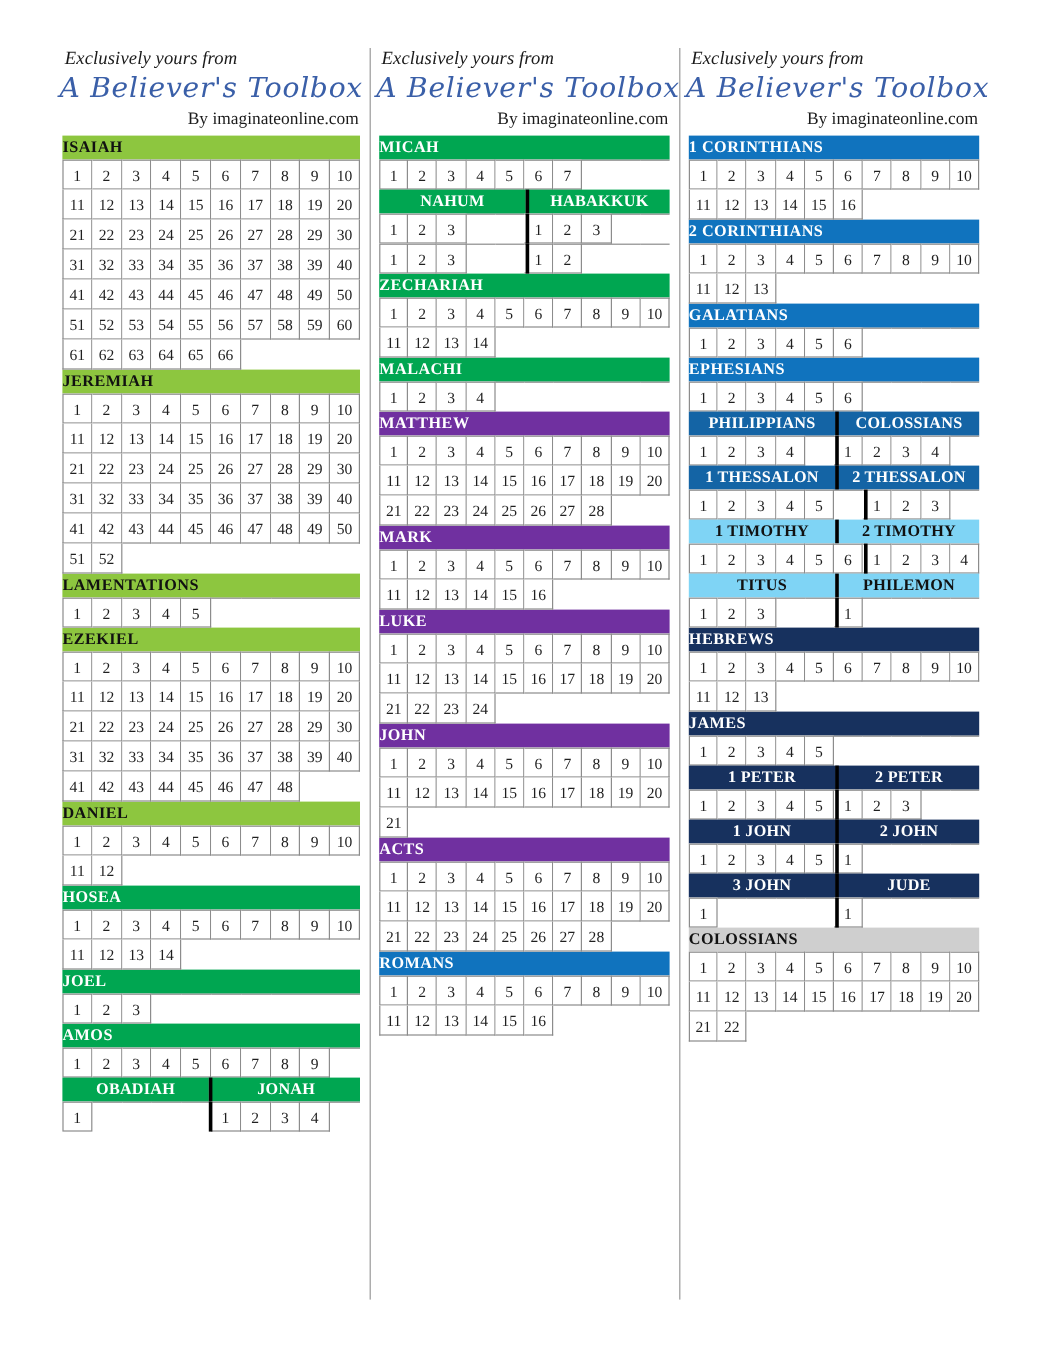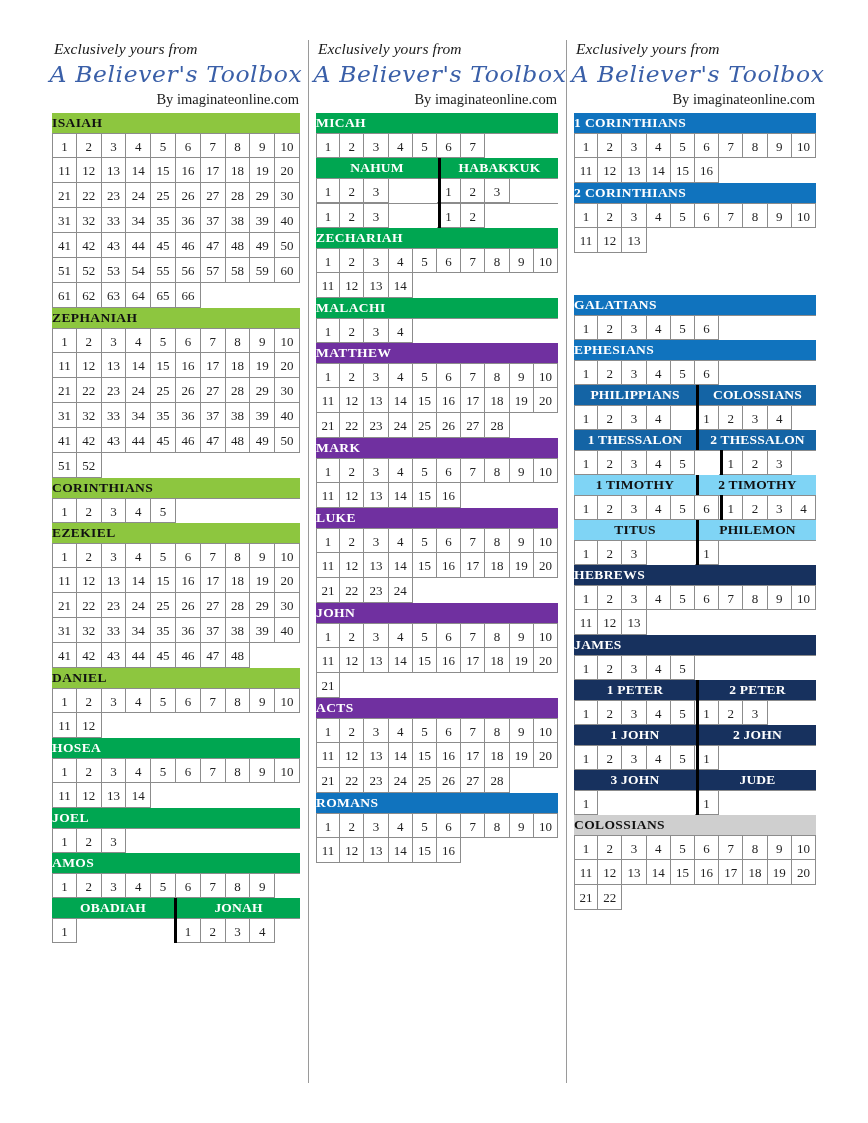--- a/index.html
+++ b/index.html
@@ -215,21 +215,21 @@
             <div class="cell">64</div>
             <div class="cell">65</div>
             <div class="cell">66</div>
             <div class="cell blank"></div>
             <div class="cell blank"></div>
             <div class="cell blank"></div>
             <div class="cell blank"></div>
           </div>
         </div>
         <div class="book">
-          <div class="bhead" style="background: rgb(141, 198, 63); color: rgb(17, 17, 17);">ZEPHANIAH</div>
+          <div class="bhead" style="background: rgb(141, 198, 63); color: rgb(17, 17, 17);">JEREMIAH</div>
           <div class="grid">
             <div class="cell first top">1</div>
             <div class="cell top">2</div>
             <div class="cell top">3</div>
             <div class="cell top">4</div>
             <div class="cell top">5</div>
             <div class="cell top">6</div>
             <div class="cell top">7</div>
             <div class="cell top">8</div>
             <div class="cell top">9</div>
@@ -280,21 +280,21 @@
             <div class="cell blank"></div>
             <div class="cell blank"></div>
             <div class="cell blank"></div>
             <div class="cell blank"></div>
             <div class="cell blank"></div>
             <div class="cell blank"></div>
             <div class="cell blank"></div>
           </div>
         </div>
         <div class="book">
-          <div class="bhead" style="background: rgb(141, 198, 63); color: rgb(17, 17, 17);">CORINTHIANS</div>
+          <div class="bhead" style="background: rgb(141, 198, 63); color: rgb(17, 17, 17);">LAMENTATIONS</div>
           <div class="grid">
             <div class="cell first top">1</div>
             <div class="cell top">2</div>
             <div class="cell top">3</div>
             <div class="cell top">4</div>
             <div class="cell top">5</div>
             <div class="cell top blank"></div>
             <div class="cell top blank"></div>
             <div class="cell top blank"></div>
             <div class="cell top blank"></div>
@@ -798,21 +798,21 @@
             <div class="cell blank"></div>
             <div class="cell blank"></div>
             <div class="cell blank"></div>
             <div class="cell blank"></div>
             <div class="cell blank"></div>
             <div class="cell blank"></div>
             <div class="cell blank"></div>
           </div>
         </div>
         <div class="book">
-          <div class="bhead" style="background: rgb(16, 115, 190); color: rgb(255, 255, 255); margin-top: 42px;">GALATIANS</div>
+          <div class="bhead" style="background: rgb(16, 115, 190); color: rgb(255, 255, 255);">GALATIANS</div>
           <div class="grid">
             <div class="cell first top">1</div>
             <div class="cell top">2</div>
             <div class="cell top">3</div>
             <div class="cell top">4</div>
             <div class="cell top">5</div>
             <div class="cell top">6</div>
             <div class="cell top blank"></div>
             <div class="cell top blank"></div>
             <div class="cell top blank"></div>

